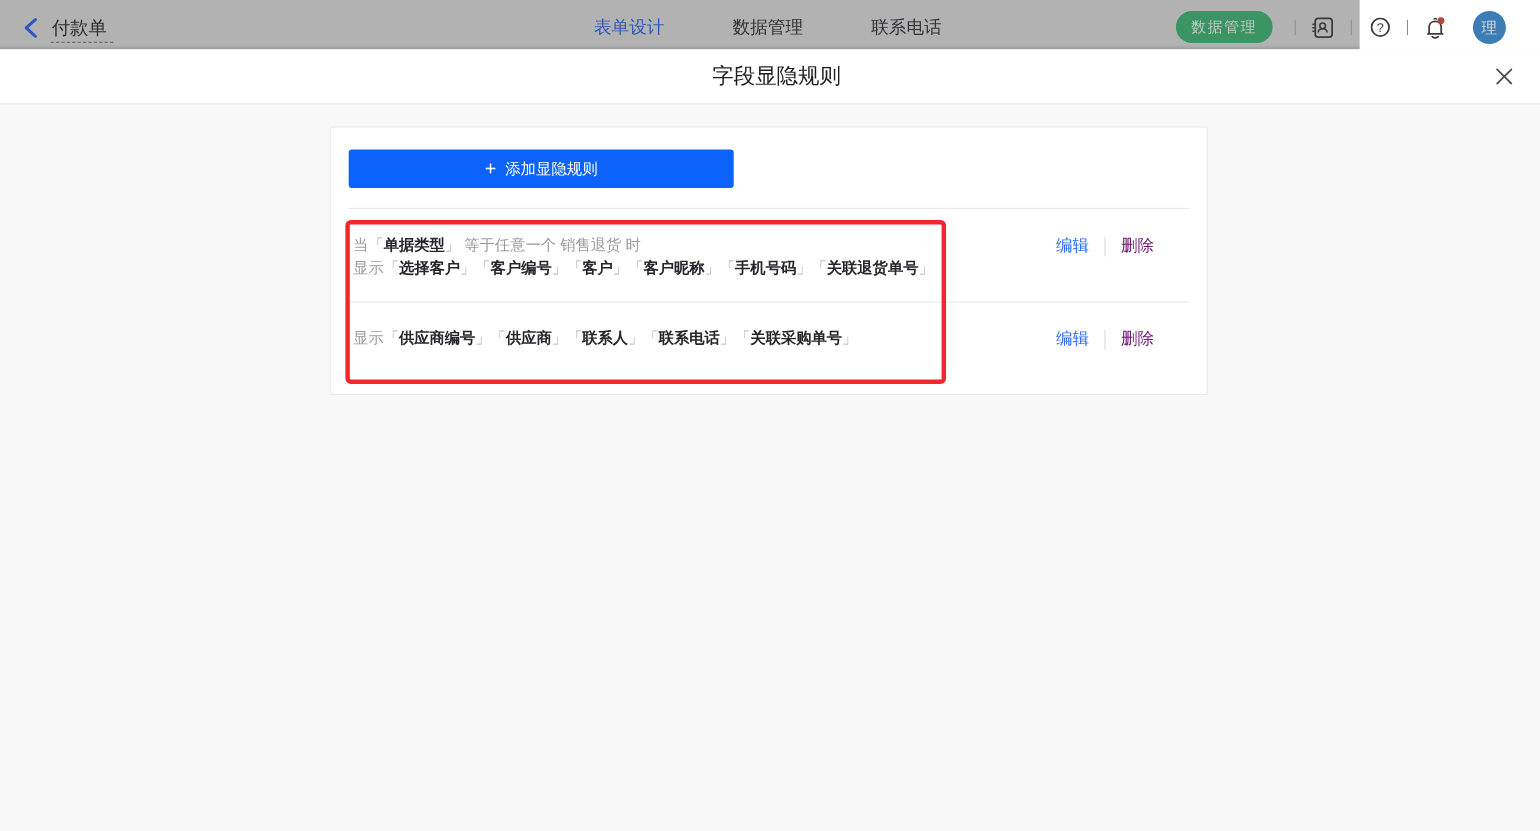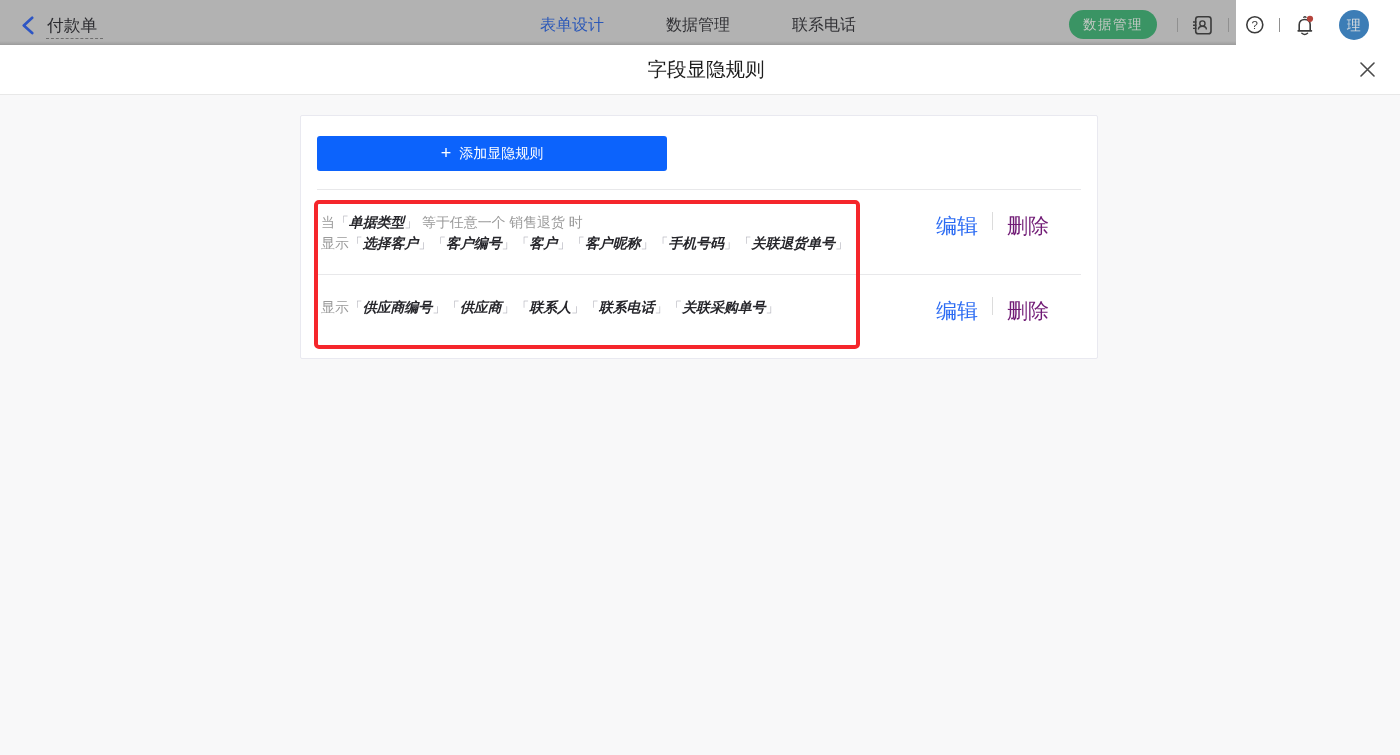--- a/index.html
+++ b/index.html
@@ -27,23 +27,23 @@
 #mclose { position:absolute; right:25px; top:17px; width:15px; height:15px; }
 
 
 #card { position:absolute; left:300px; top:70px; width:798px; height:244px; background:#fff; border:1px solid #e9e9f0; border-radius:2px; }
 #btnwrap { height:73px; padding:20px 16px 0; }
 .divider { margin:0 16px; border-top:1px solid #e8e8ea; height:0; }
 #addbtn { width:350px; height:35px; background:#0c63fc; border-radius:3px; color:#fff; font-size:14px; display:flex; align-items:center; justify-content:center; }
 #addbtn .plus { font-size:18px; font-weight:400; margin-right:8px; }
 .rule { position:relative; height:84px; padding:22px 16px 0 20px; }
 .rline { height:21px; line-height:21px; font-size:13.9px; color:#9a9a9a; white-space:nowrap; }
-.rline .fld { color:#26262b; font-weight:bold;font-style:italic; }
+.rline .fld { color:#26262b; font-weight:bold; }
 .rline .brk { color:#a6a6b0; font-weight:normal; }
-.actions { position:absolute; right:48px; top:22px; height:21px; display:flex; align-items:flex-start; font-size:21px; }
+.actions { position:absolute; right:48px; top:22px; height:21px; display:flex; align-items:flex-end; font-size:15px; }
 .actions .edit { color:#2b6bf3; }
 .actions .asep { width:1px; height:18px; background:#dcdcdc; margin:0 14px; }
 .actions .del { color:#701a75; }
 
 #redbox { position:absolute; left:314px; top:154.5px; width:546px; height:149px; border:4px solid #f5262b; border-radius:5px; }
 </style>
 </head>
 <body>
 <div id="topbar">
   <div id="backwrap">

